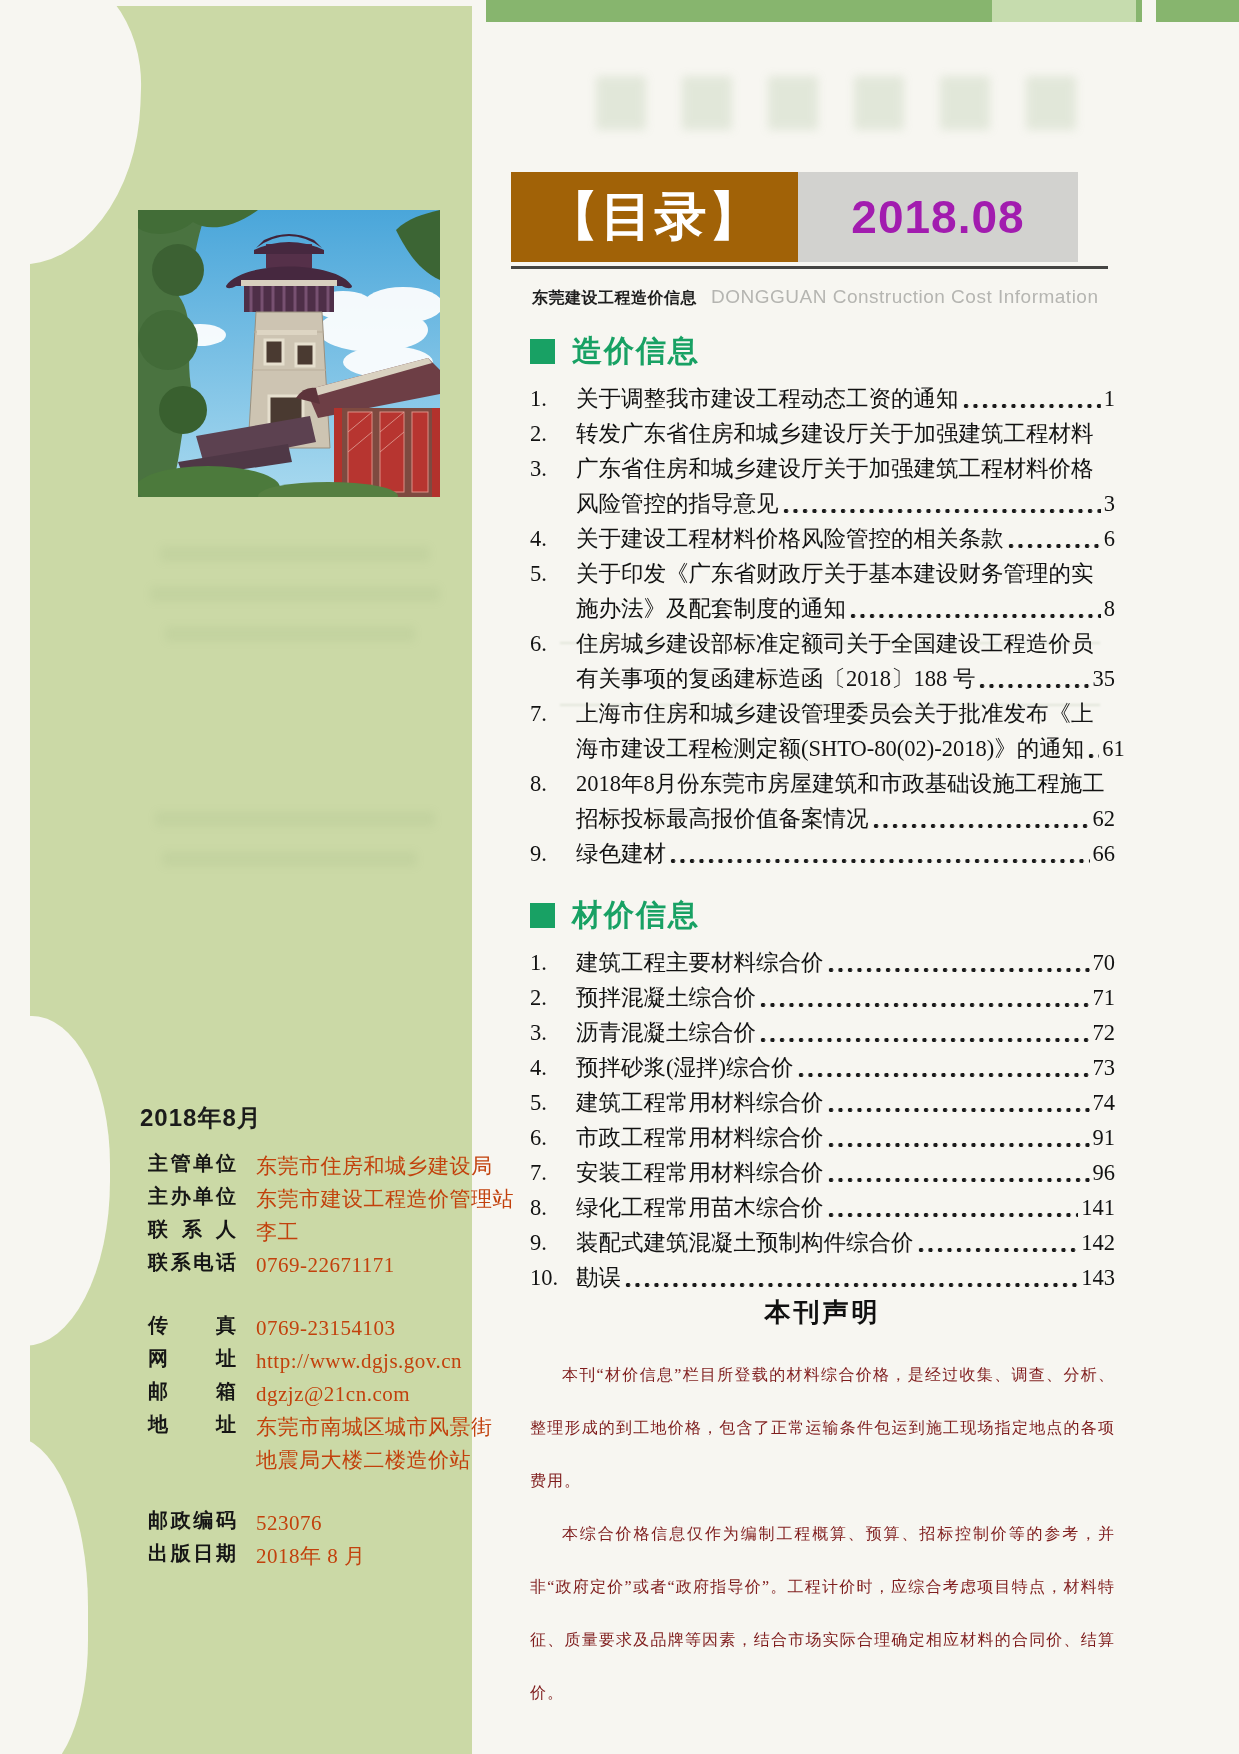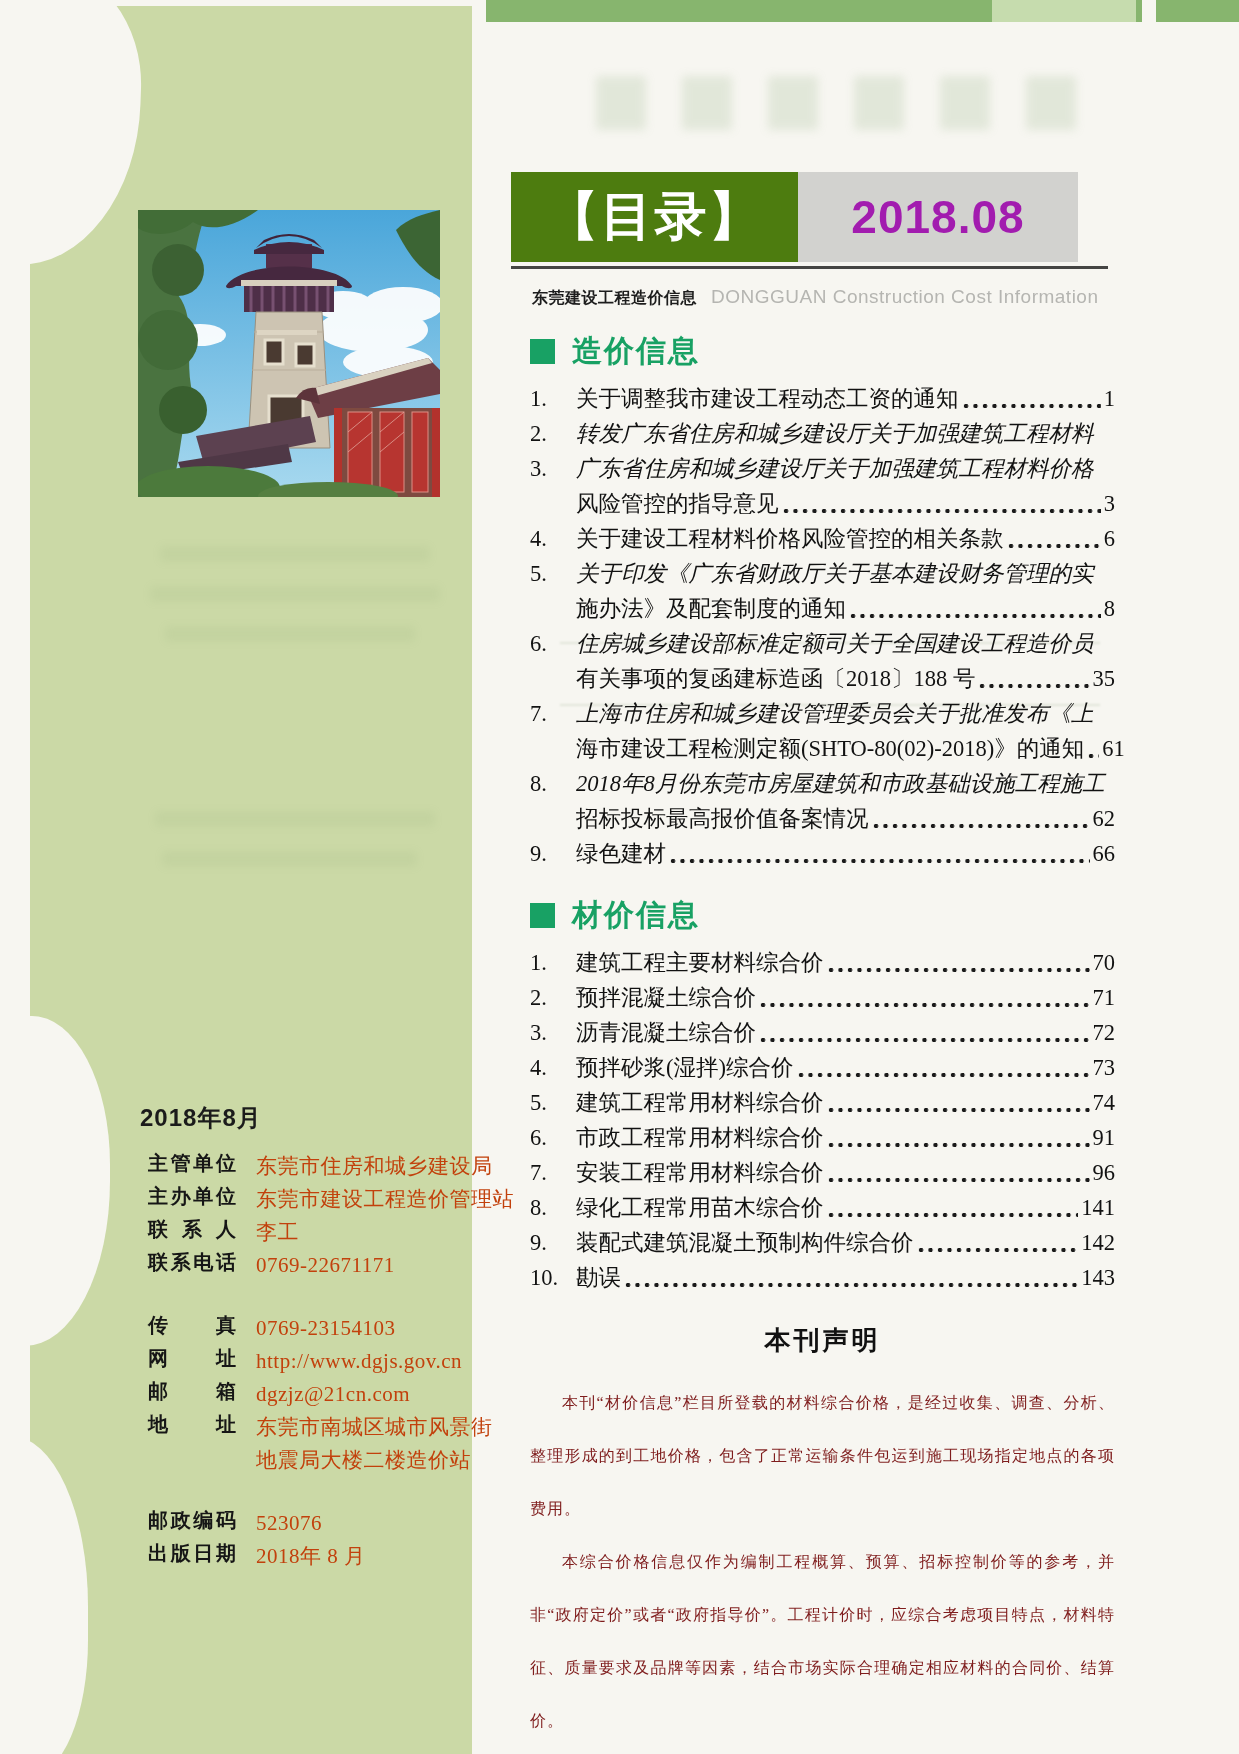--- a/index.html
+++ b/index.html
@@ -23,48 +23,48 @@
   .photo{position:absolute;left:138px;top:210px;width:302px;height:287px;}
   .photo svg{display:block;}
 
   
   .ghost-top{position:absolute;left:596px;top:76px;display:flex;gap:36px;opacity:0.20;filter:blur(5px);}
   .ghost-top i{width:50px;height:54px;background:#8fae7f;display:block;}
   .ghost-line{position:absolute;height:2px;background:#7e9a6d;opacity:0.18;filter:blur(1px);}
 
   
   .header-row{position:absolute;left:511px;top:172px;height:90px;display:flex;}
-  .box-green{width:287px;background:#4d7c0f;color:#ffffff;display:flex;align-items:center;justify-content:center;
+  .box-green{width:287px;background:#a16207;color:#ffffff;display:flex;align-items:center;justify-content:center;
              font:bold 52px "Liberation Sans",sans-serif;letter-spacing:2px;}
   .box-gray{width:280px;background:#d2d2cf;color:#a21caf;display:flex;align-items:center;justify-content:center;
             font:bold 46px "Liberation Sans",sans-serif;letter-spacing:1px;}
   .header-rule{position:absolute;left:511px;top:266px;width:597px;height:3px;background:#454543;}
   .journal-line{position:absolute;left:532px;top:286px;width:600px;white-space:nowrap;}
   .journal-zh{font-weight:bold;font-size:16px;color:#1d1d1d;letter-spacing:0.5px;}
   .journal-en{font-family:"Liberation Sans",sans-serif;font-size:19px;color:#b5b5b1;margin-left:10px;letter-spacing:0.5px;}
 
   
   .main-col{position:absolute;left:530px;top:327px;width:585px;}
   .section + .section{margin-top:24px;}
   .section-head{display:flex;align-items:center;margin:4px 0 9px;}
   .section-head .bullet{width:25px;height:25px;background:#18a164;margin-right:17px;flex:none;}
   .section-title{font:bold 30px "Liberation Sans",sans-serif;color:#18a164;letter-spacing:2px;}
   .toc-item{display:flex;font-size:22.5px;line-height:35px;color:#121212;}
   .no{width:46px;flex:none;}
   .body{flex:1;min-width:0;}
-  .cont-line{white-space:nowrap;font-style:italic;}
+  .cont-line{white-space:nowrap;}
   .last{display:flex;}
   .txt{flex:none;white-space:nowrap;}
   .leader{flex:1;min-width:12px;margin:0 3px 6px;align-self:flex-end;height:8px;
           background-image:radial-gradient(circle at 4px 4px,#1a1a1a 2px,rgba(0,0,0,0) 2.4px);
           background-size:9.5px 8px;background-repeat:repeat-x;}
   .pg{flex:none;font-family:"Liberation Serif",serif;}
 
   
-  .declaration{margin-top:28px;}
+  .declaration{}
   .decl-title{text-align:center;font:bold 26px "Liberation Sans",sans-serif;color:#111;margin-bottom:18px;letter-spacing:3px;}
   .decl-para{margin:0;font-size:16px;line-height:53px;text-indent:2em;text-align:justify;color:#7f1d1d;letter-spacing:1px;}
 
   
   .pub-date{position:absolute;left:140px;top:1102px;font:bold 24px "Liberation Sans",sans-serif;color:#1b1b1b;letter-spacing:1px;}
   .info-groups{position:absolute;left:148px;top:1150px;width:322px;}
   .info-group + .info-group{margin-top:30px;}
   .info-row{display:flex;line-height:33px;}
   .info-label{width:88px;flex:none;font:bold 20px "Liberation Sans",sans-serif;color:#161616;
               text-align:justify;text-align-last:justify;margin-right:20px;}

